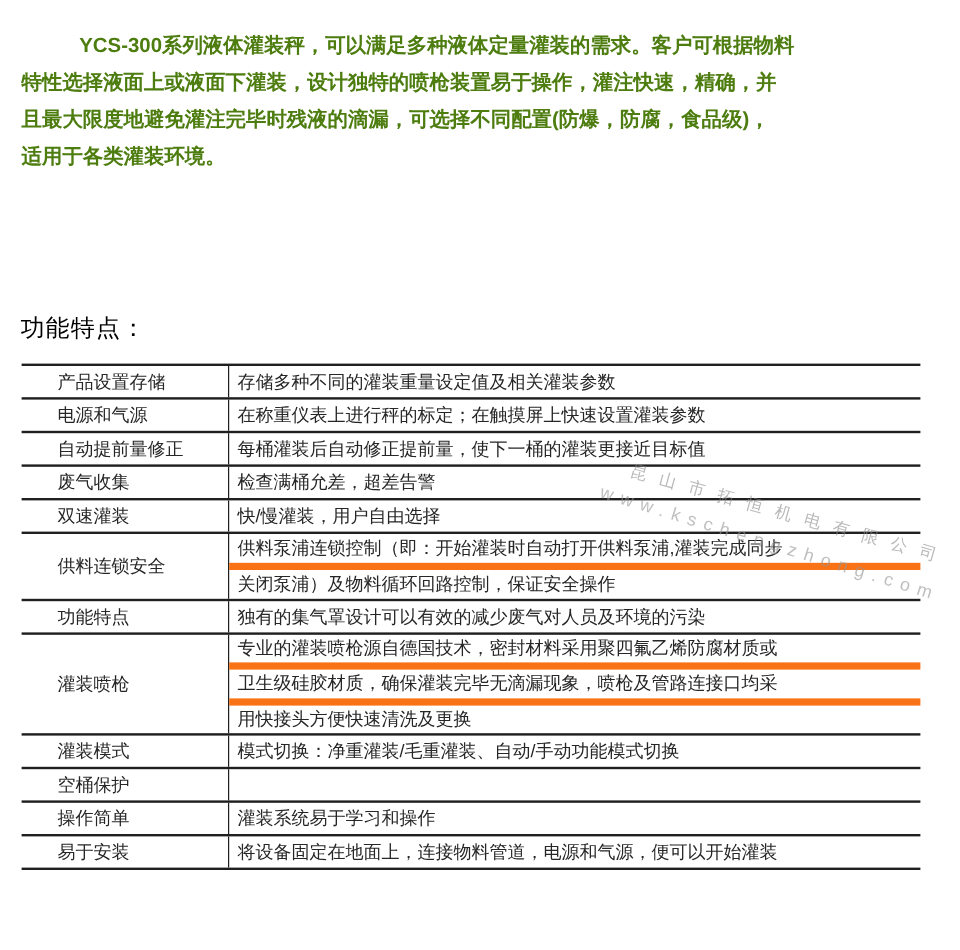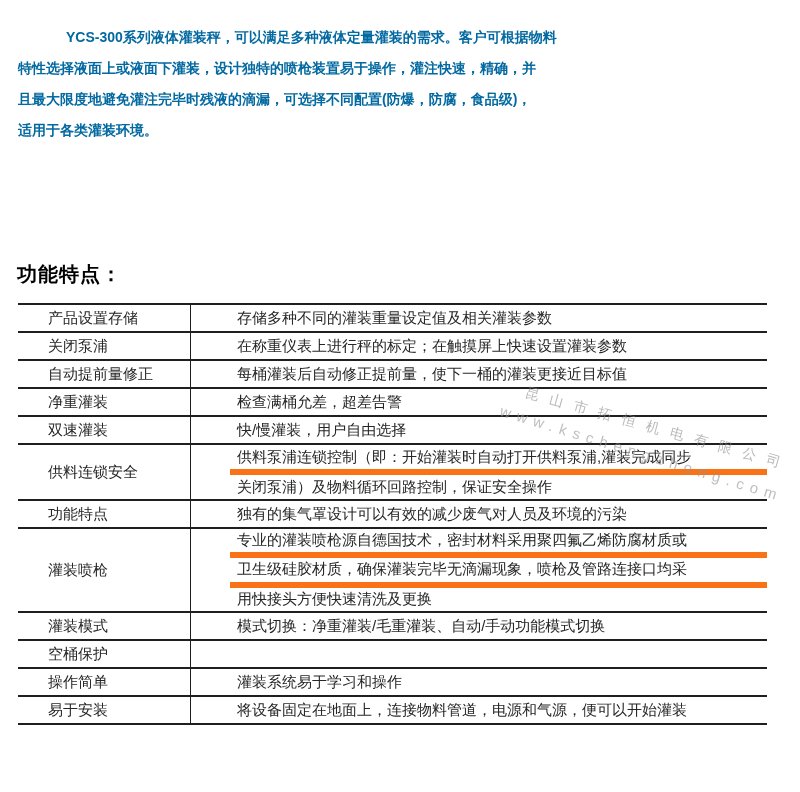--- a/index.html
+++ b/index.html
@@ -8,34 +8,34 @@
   }
   body {
     width: 800px; height: 792px;
     position: relative;
     overflow: hidden;
     font-family: "Liberation Sans", "DejaVu Sans", sans-serif;
     -webkit-font-smoothing: antialiased;
   }
   .intro {
     margin: 22px 16px 0 18px;
-    font-size: 14px;
+    font-size: 17px;
     line-height: 31px;
     font-weight: 700;
-    color: #0369a1;
+    color: #4d7c0f;
   }
   .intro .line { white-space: nowrap; }
   .intro .line.first { padding-left: 48px; }
 
   .features-heading {
     position: absolute;
     left: 17px; top: 261px;
     font-size: 20px;
     line-height: 26px;
-    font-weight: 700;
+    font-weight: 400;
     color: #000000;
     letter-spacing: 1px;
   }
 
   .features-table {
     position: absolute;
     left: 18px; top: 303px;
     width: 749px;
     border-top: 2px solid #1f1f1f;
   }
@@ -66,21 +66,20 @@
     color: #262626;
     min-width: 0;
   }
   .desc-line {
     flex: 1;
     display: flex;
     align-items: center;
     padding-left: 7px;
     white-space: nowrap;
     overflow: hidden;
-    margin-left: 39px;
   }
   .td-desc.multi .desc-line:not(:last-child) {
     border-bottom: 6px solid #f97316;
   }
 
   .watermark-cn {
     position: absolute;
     left: 528px; top: 384px;
     transform: rotate(15.5deg);
     transform-origin: 0 0;
@@ -119,35 +118,35 @@
 <div class="features-table">
 
   <div class="tr single">
     <div class="td-label">产品设置存储</div>
     <div class="td-desc">
       <div class="desc-line">存储多种不同的灌装重量设定值及相关灌装参数</div>
     </div>
   </div>
 
   <div class="tr single">
-    <div class="td-label">关闭泵浦</div>
+    <div class="td-label">电源和气源</div>
     <div class="td-desc">
       <div class="desc-line">在称重仪表上进行秤的标定；在触摸屏上快速设置灌装参数</div>
     </div>
   </div>
 
   <div class="tr single">
     <div class="td-label">自动提前量修正</div>
     <div class="td-desc">
       <div class="desc-line">每桶灌装后自动修正提前量，使下一桶的灌装更接近目标值</div>
     </div>
   </div>
 
   <div class="tr single">
-    <div class="td-label">净重灌装</div>
+    <div class="td-label">废气收集</div>
     <div class="td-desc">
       <div class="desc-line">检查满桶允差，超差告警</div>
     </div>
   </div>
 
   <div class="tr single">
     <div class="td-label">双速灌装</div>
     <div class="td-desc">
       <div class="desc-line">快/慢灌装，用户自由选择</div>
     </div>

